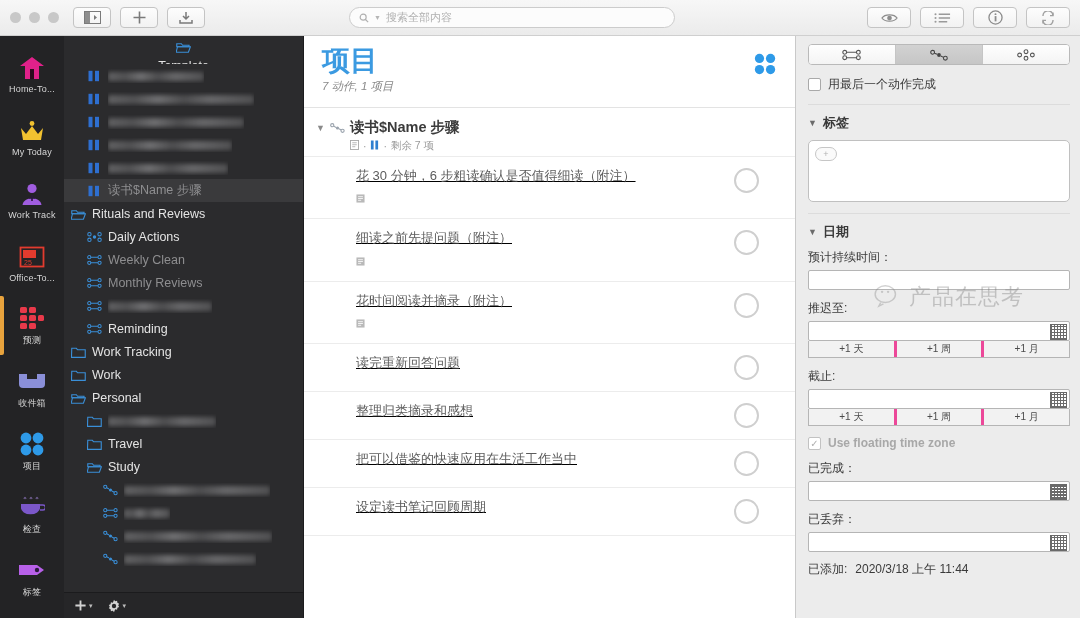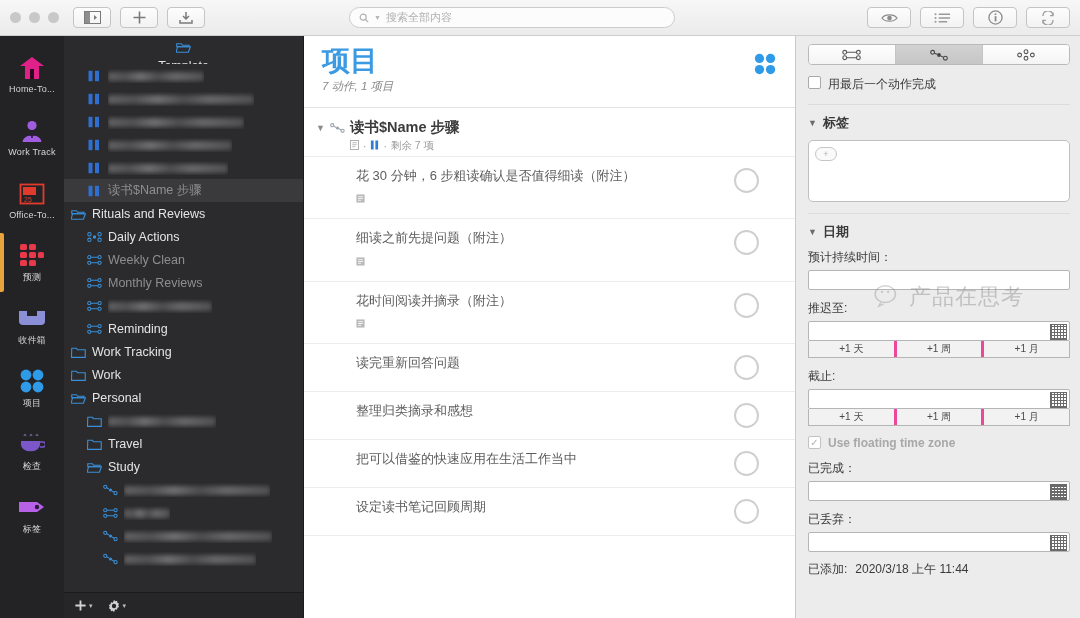--- a/index.html
+++ b/index.html
@@ -121,21 +121,21 @@
   .ghtitle { font-size: 14.5px; font-weight: 700; color: #3b3b3b; }
   .ghmeta { font-size: 10.5px; color: #9a9a9a; display: flex; align-items: center; gap: 4px; margin-top: 2px; }
 
   .task {
     display: flex; align-items: flex-start;
     border-bottom: 1px solid #ececec;
     padding: 11px 0 11px 52px;
     min-height: 45px;
   }
   .task:first-of-type { border-top: 1px solid #ececec; }
-  .task .tbody { flex: 1; min-width: 0; }
+  .task .tbody { flex: 1; min-width: 0; text-decoration: underline; }
   .task .ttitle { font-size: 13px; color: #5c5c5c; line-height: 1.25; }
   .task .tnote { margin-top: 5px; }
   .task .circle {
     flex: 0 0 auto; width: 25px; height: 25px; border-radius: 50%;
     border: 2px solid #cfcfcf; margin: 0 36px 0 12px;
   }
 
   
   .inspector {
     width: 285px; flex: 0 0 285px;
@@ -149,21 +149,21 @@
     display: flex; height: 21px; border: 1px solid #b9b9b9; border-radius: 4px;
     overflow: hidden; background: #fff; margin-bottom: 11px;
   }
   .seg div {
     flex: 1; display: flex; align-items: center; justify-content: center;
     border-right: 1px solid #c5c5c5; background: linear-gradient(#fefefe,#f4f4f4);
   }
   .seg div:last-child { border-right: none; }
   .seg div.on { background: linear-gradient(#d2d2d2,#c6c6c6); }
 
-  .chkrow { display: flex; gap: 7px; margin-bottom: 11px; }
+  .chkrow { display: flex; align-items: center; gap: 7px; margin-bottom: 11px; }
   .chkbox { width: 13px; height: 13px; border: 1px solid #a9a9a9; border-radius: 2px; background: #fff;
             display: flex; align-items: center; justify-content: center; font-size: 10px; color: #6e6e6e; }
   .chkrow.dim .clabel { color: #a8a8a8; font-weight: bold; }
   .chkrow.dim .chkbox { border-color: #c2c2c2; color: #b0b0b0; }
 
   .hr { height: 1px; background: #dcdcdc; margin: 0 0 9px 0; }
   .sect { display: flex; align-items: center; gap: 6px; font-size: 13px; font-weight: 700; margin-bottom: 8px; }
   .sect .dtri { font-size: 9px; color: #6b6b6b; font-weight: 400; }
 
   .tagbox { height: 62px; background: #fff; border: 1px solid #c0c0c0; border-radius: 5px; padding: 6px; margin-bottom: 11px; }
@@ -280,20 +280,29 @@
       <div class="rail-item">
         <span class="ricon">
           <svg width="26" height="24" viewBox="0 0 26 24">
             <path d="M13 1 L25 10 H20 V23 H6 V10 H1 Z" fill="#e0218a"></path>
             <rect x="11" y="13" width="4" height="10" fill="#2b0a1d"></rect>
           </svg>
         </span>
         <span class="rlabel">Home-To...</span>
       </div>
 
+      <div class="rail-item">
+        <span class="ricon">
+          <svg width="26" height="22" viewBox="0 0 26 22">
+            <circle cx="13" cy="3.5" r="2.4" fill="#f2c230"></circle>
+            <path d="M2 8 L7 14 L13 6 L19 14 L24 8 L22 20 H4 Z" fill="#f2c230"></path>
+          </svg>
+        </span>
+        <span class="rlabel">My Today</span>
+      </div>
 
       <div class="rail-item">
         <span class="ricon">
           <svg width="24" height="24" viewBox="0 0 24 24">
             <circle cx="12" cy="6.5" r="4.6" fill="#a05de0"></circle>
             <path d="M2.5 23 C3.5 14, 20.5 14, 21.5 23 Z" fill="#a05de0"></path>
             <path d="M12 13 v6 M9 16 h6" stroke="#2b1a3d" stroke-width="1.6"></path>
           </svg>
         </span>
         <span class="rlabel">Work Track</span>

